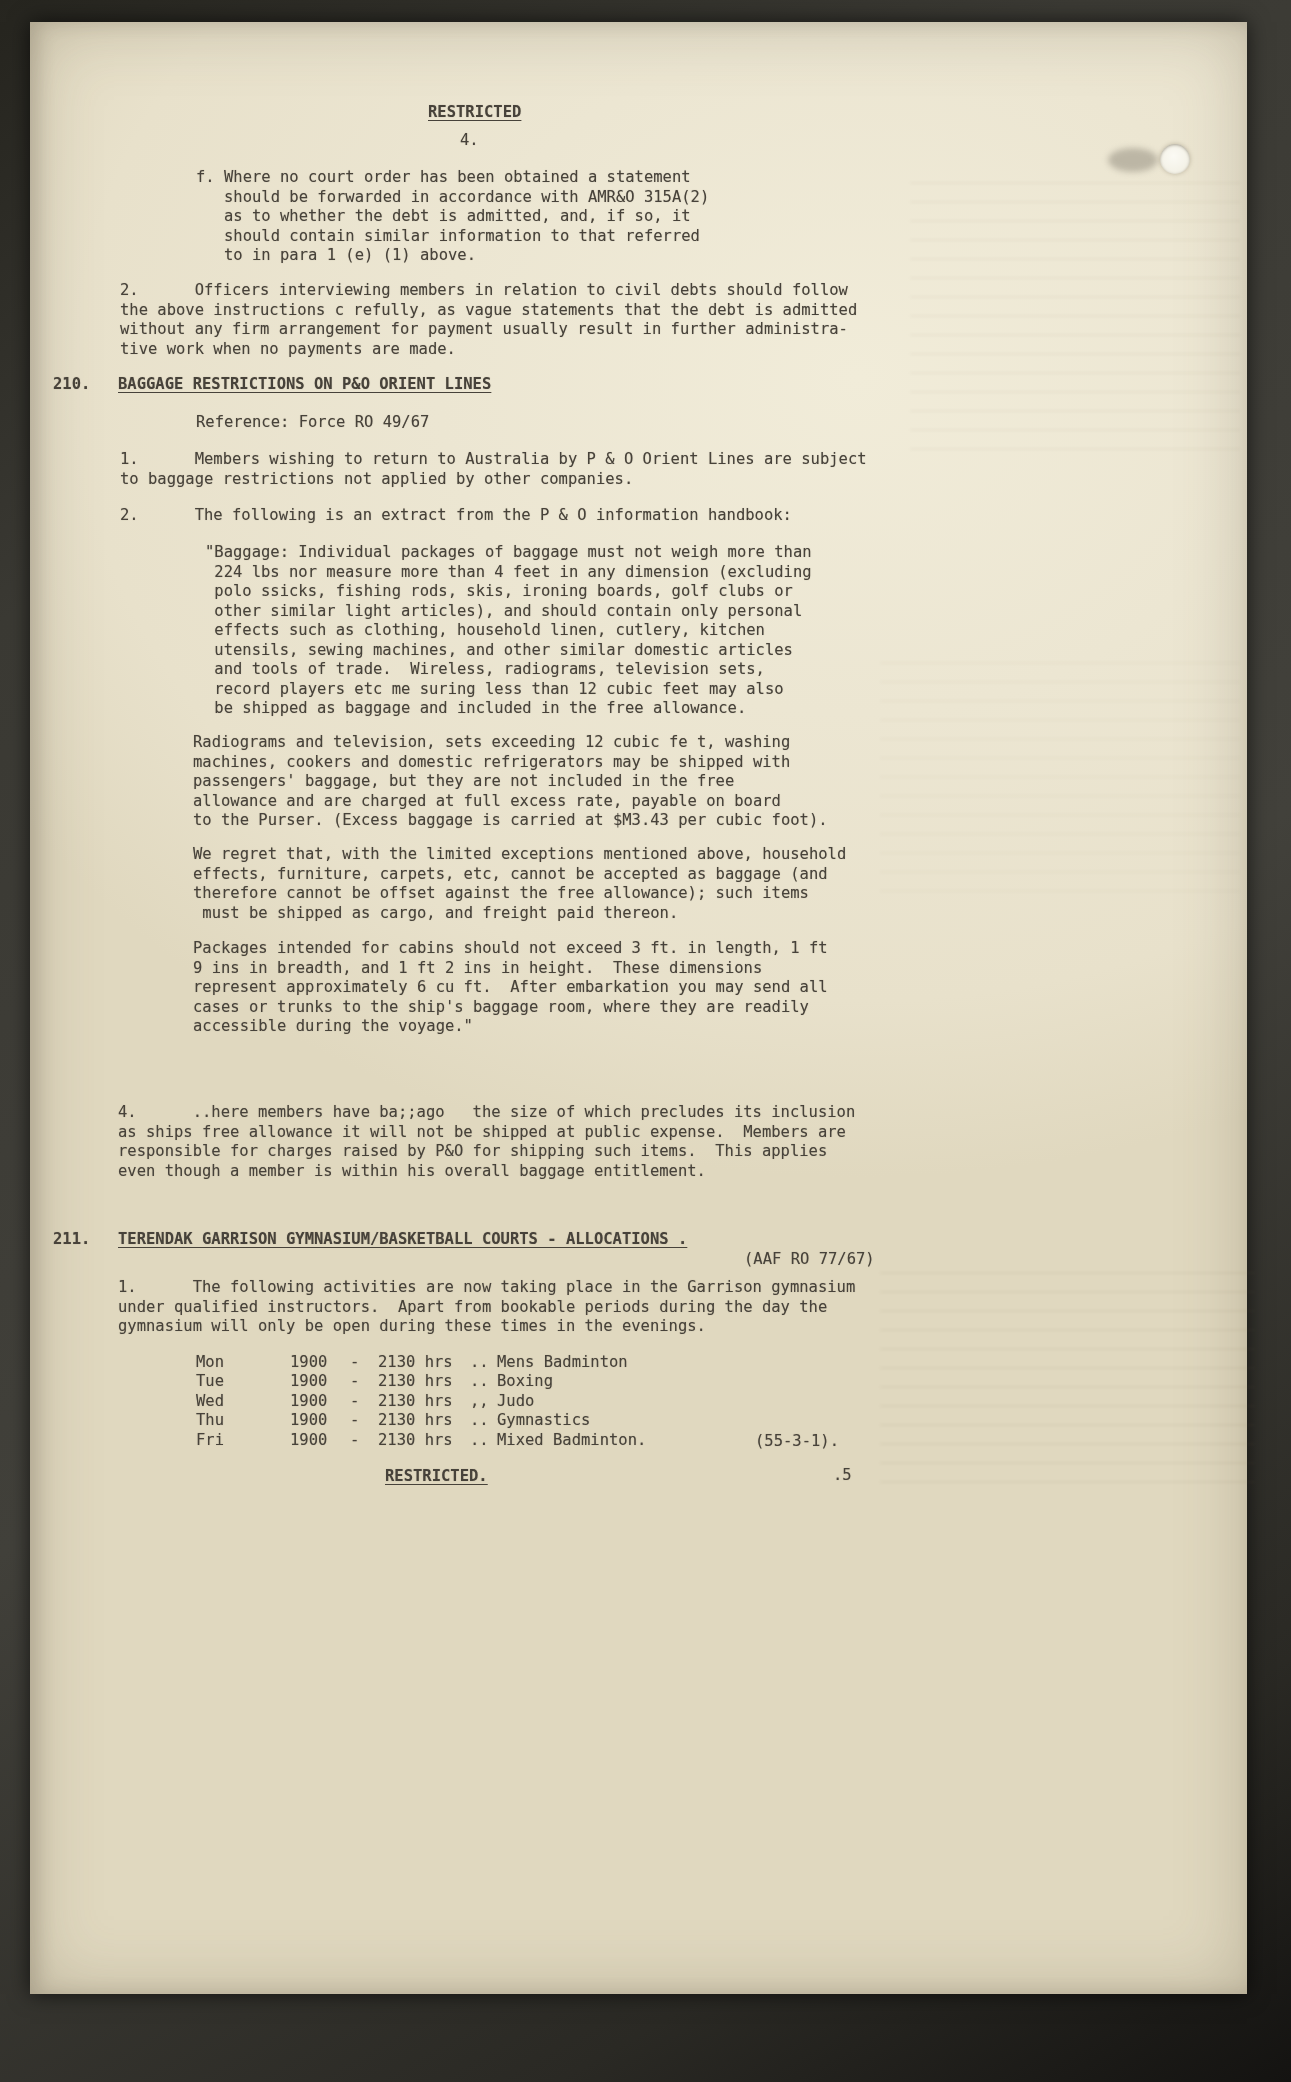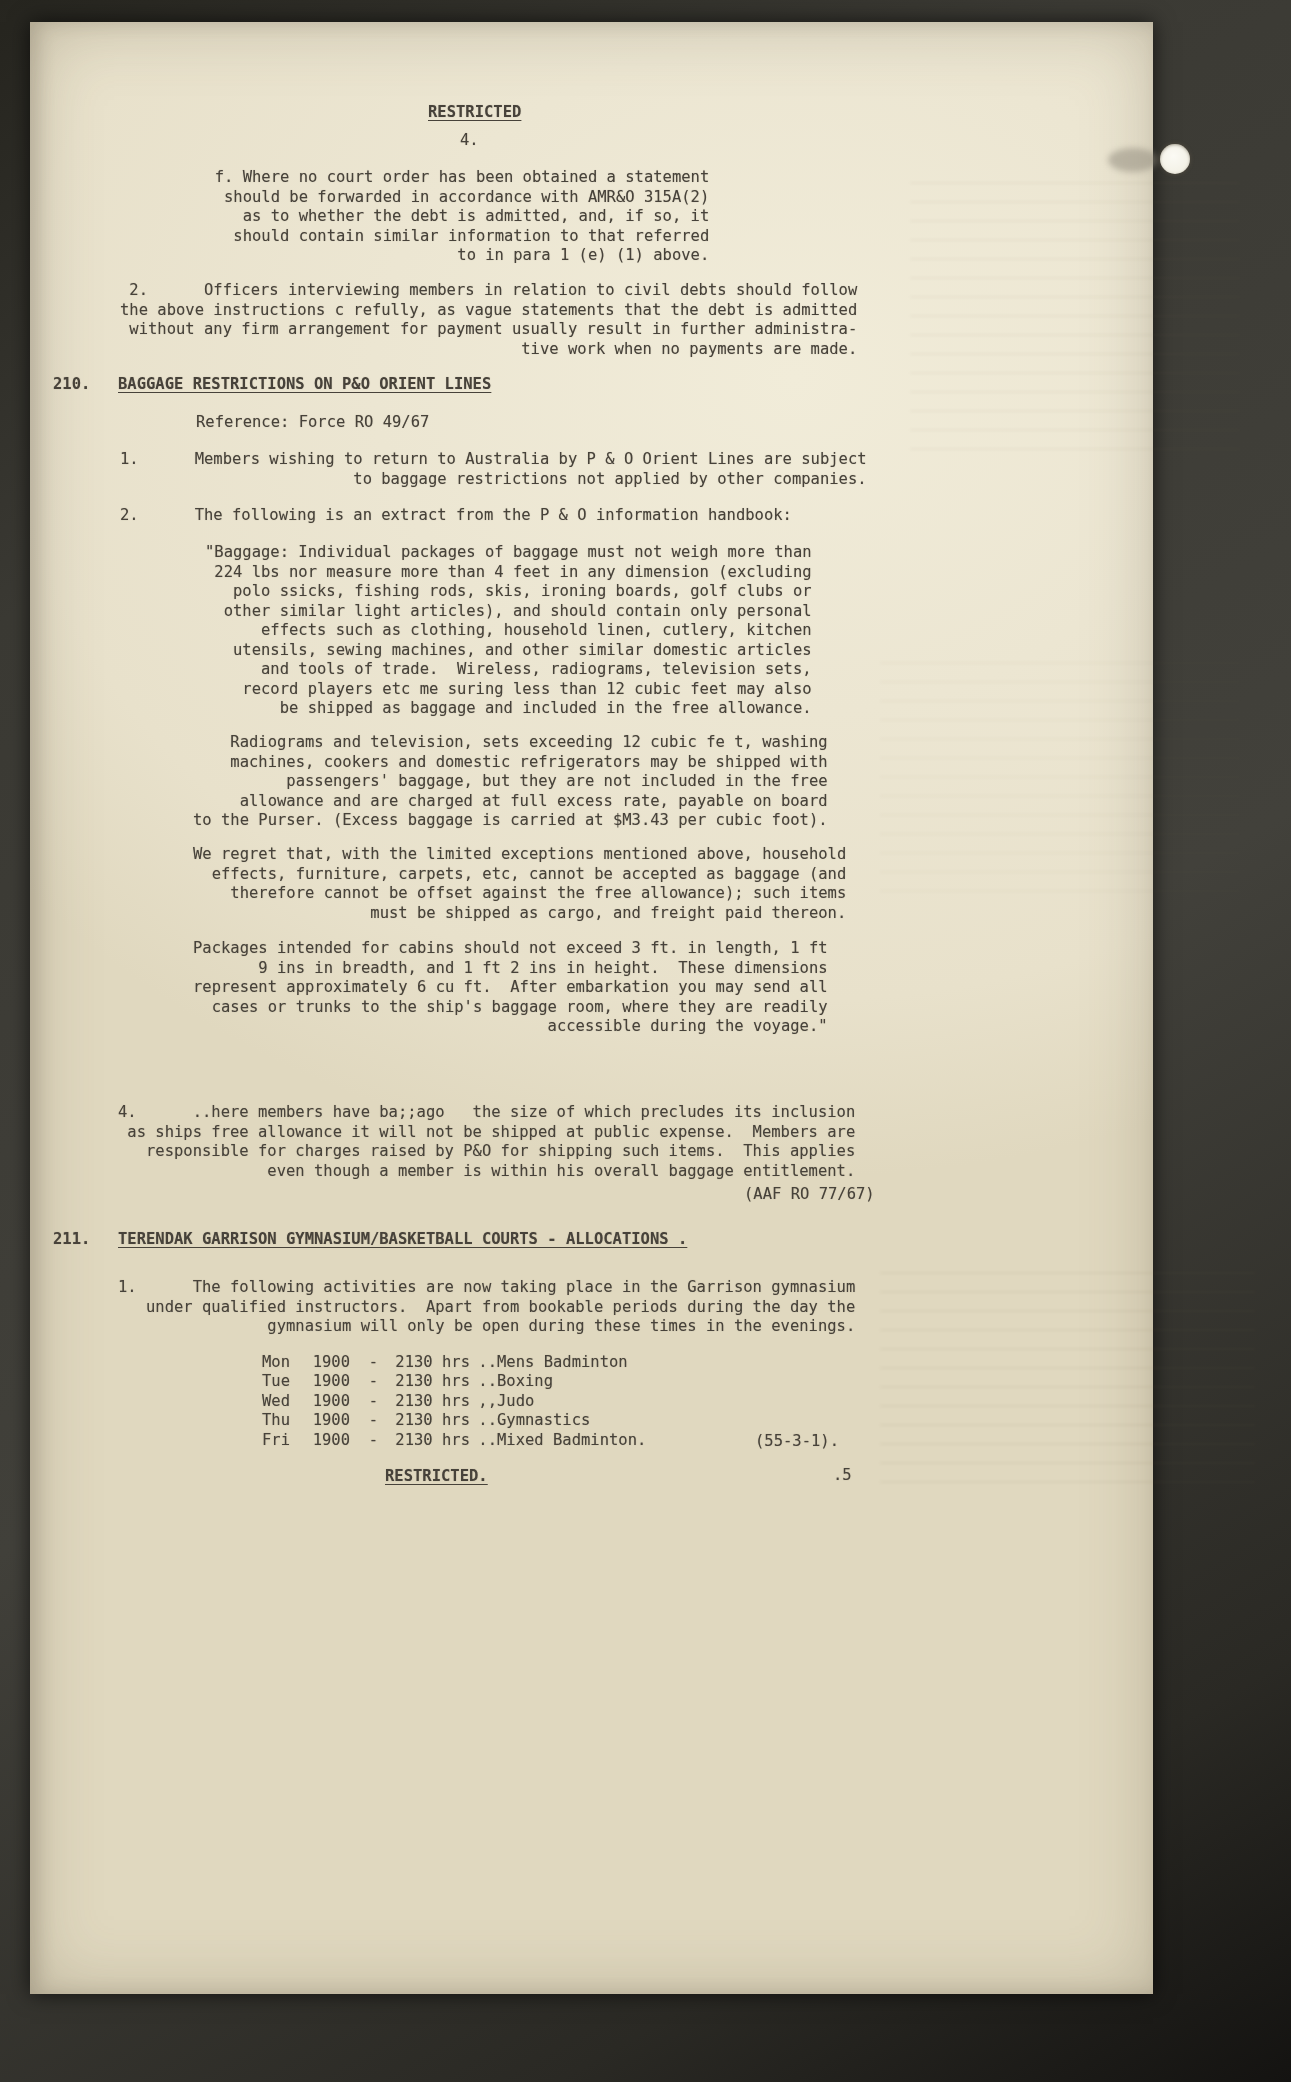--- a/index.html
+++ b/index.html
@@ -1,24 +1,23 @@
 <!DOCTYPE html>
 <html><head>
 <meta charset="utf-8">
 <style>
   * { margin:0; padding:0; box-sizing:border-box; }
   html,body { width:1291px; height:2082px; }
   body { position:relative; overflow:hidden; background:#33322d; font-family:"DejaVu Sans Mono", monospace; }
   .stage { position:absolute; inset:0;
     background: linear-gradient(150deg,#26251f 0%, #3b3a34 22%, #42413b 55%, #2a2924 85%, #141311 100%); }
-  .paper { position:absolute; left:30px; top:22px; width:1123px; height:1972px;
+  .paper { position:absolute; left:30px; top:22px; width:1217px; height:1972px;
     background:
       radial-gradient(ellipse 1000px 800px at 68% 18%, #f1ecd9 0%, #ece6d2 42%, #e8e1cb 78%, #e0d8bf 100%);
     box-shadow: inset 0 0 70px rgba(95,84,60,0.28), inset 8px 0 18px rgba(60,52,38,0.18), 0 0 20px rgba(0,0,0,0.65);
-    text-align: right;
   }
   .t { position:absolute; color:#47423a; font-size:15.5px; line-height:19.5px;
        white-space:pre-wrap; text-shadow:0 0 1px rgba(72,62,50,0.35); }
   .b { font-weight:bold; }
   .u { text-decoration:underline; text-underline-offset:3px; text-decoration-thickness:1.2px; }
   .sched { position:absolute; left:166px; top:1331px; }
   .sched-row { display:flex; height:19.4px; color:#47423a; font-size:15.5px;
        text-shadow:0 0 1px rgba(72,62,50,0.35); }
   .col-day { display:inline-block; width:94px; }
   .col-start { display:inline-block; width:60px; }
@@ -91,21 +90,21 @@
  must be shipped as cargo, and freight paid thereon.</div>
     <div class="t" style="left:163px; top:917px;">Packages intended for cabins should not exceed 3 ft. in length, 1 ft
 9 ins in breadth, and 1 ft 2 ins in height.  These dimensions
 represent approximately 6 cu ft.  After embarkation you may send all
 cases or trunks to the ship's baggage room, where they are readily
 accessible during the voyage."</div>
     <div class="t" style="left:88px; top:1081px;">4.      ..here members have ba;;ago   the size of which precludes its inclusion
 as ships free allowance it will not be shipped at public expense.  Members are
 responsible for charges raised by P&amp;O for shipping such items.  This applies
 even though a member is within his overall baggage entitlement.</div>
-    <div class="t" style="left:714px; top:1163px;">(AAF RO 77/67)</div>
+    <div class="t" style="left:714px; top:1228px;">(AAF RO 77/67)</div>
 
     <div class="t b" style="left:23px; top:1208px;">211.</div>
     <div class="t b u" style="left:88px; top:1208px;">TERENDAK GARRISON GYMNASIUM/BASKETBALL COURTS - ALLOCATIONS .</div>
     <div class="t" style="left:88px; top:1256px;">1.      The following activities are now taking place in the Garrison gymnasium
 under qualified instructors.  Apart from bookable periods during the day the
 gymnasium will only be open during these times in the evenings.</div>
 
     <div class="sched">
       <div class="sched-row">
         <span class="col-day">Mon</span>

